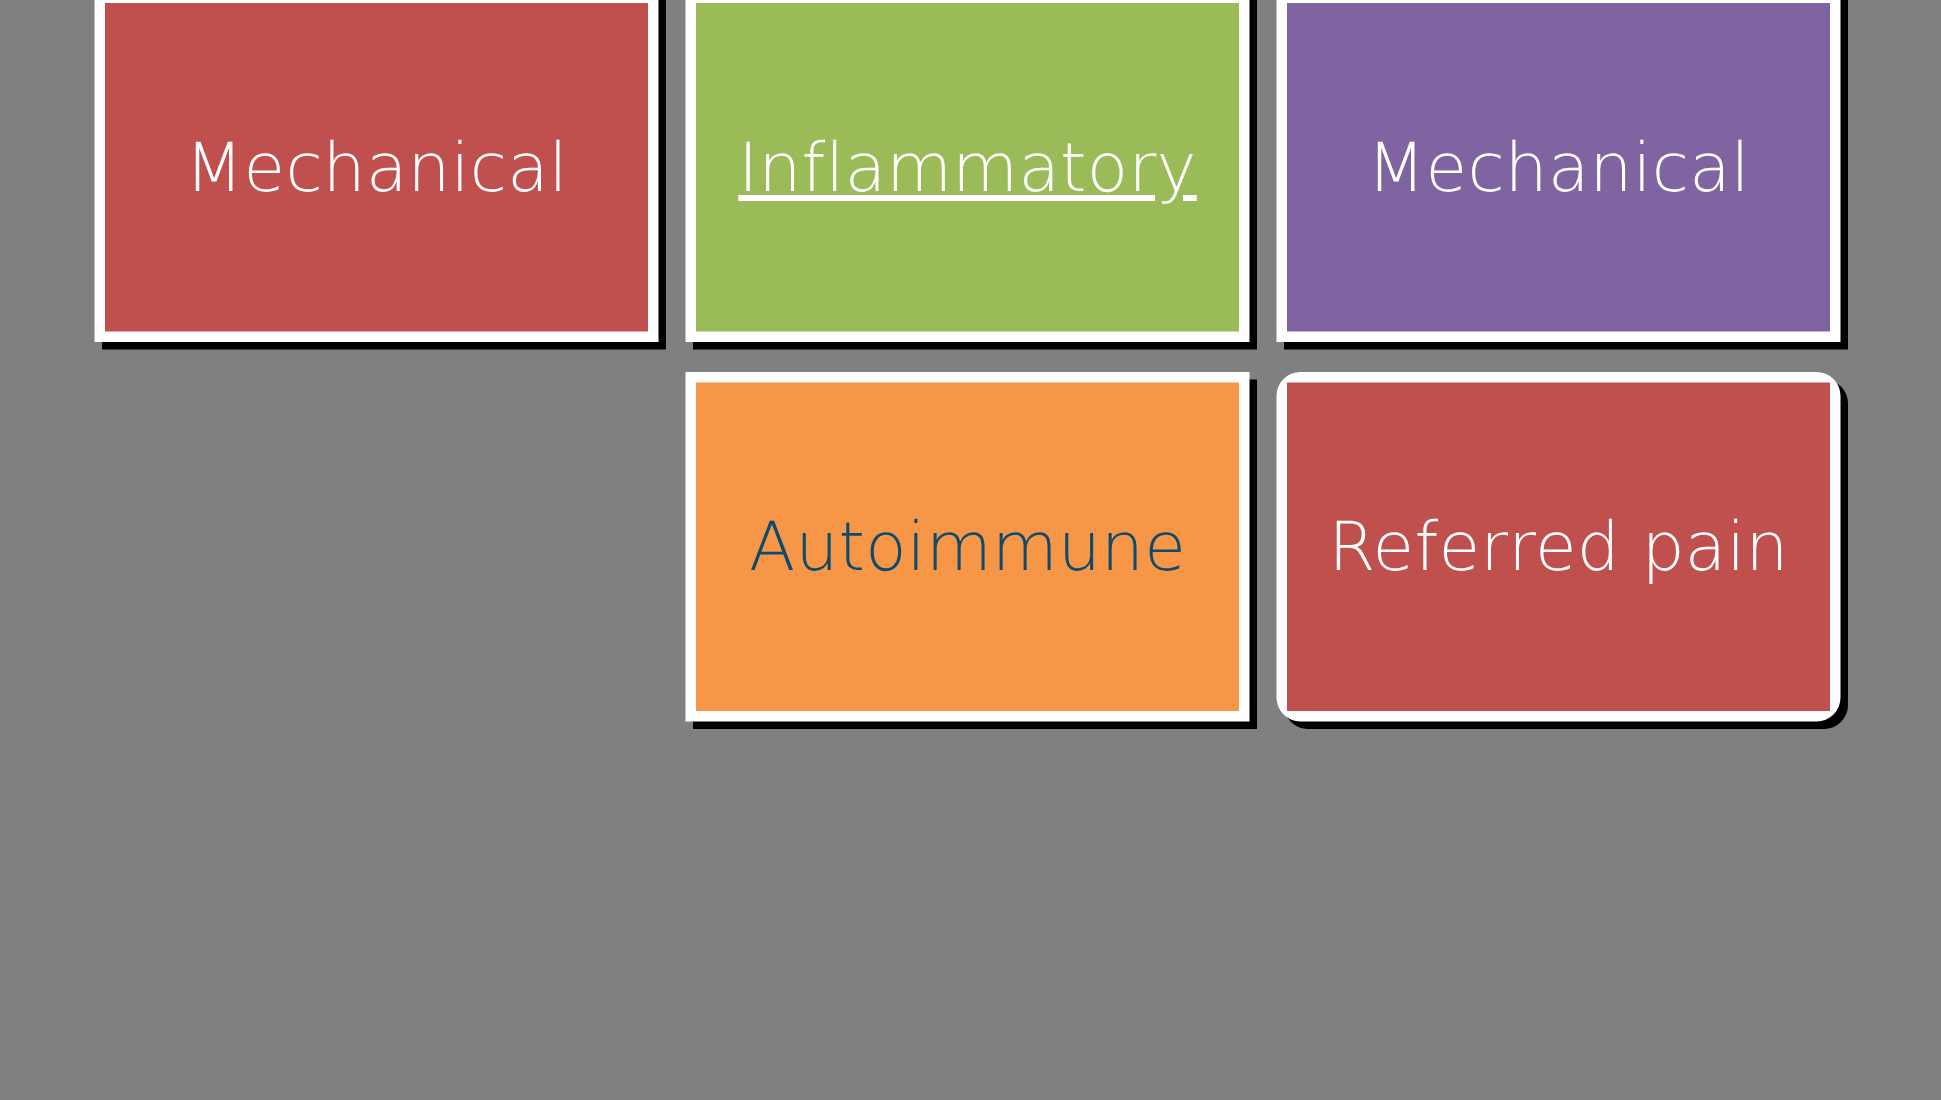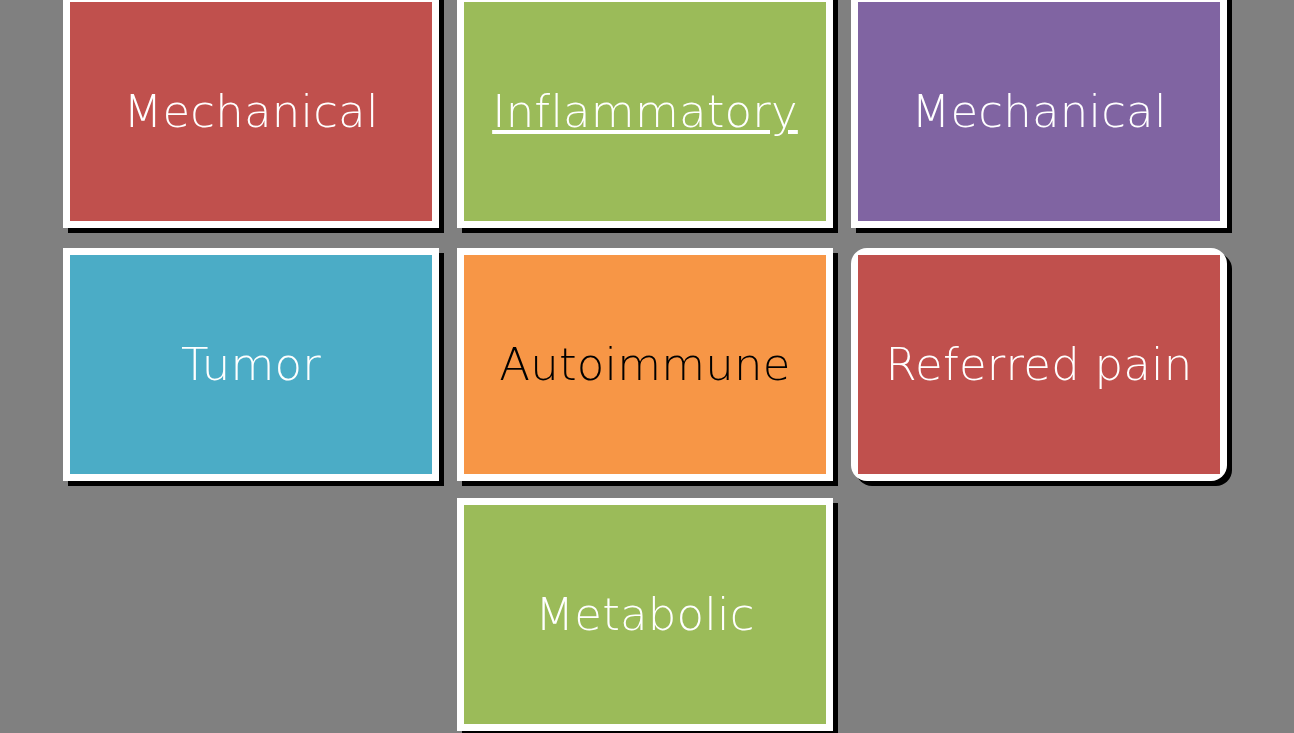--- a/index.html
+++ b/index.html
@@ -67,33 +67,23 @@
     <div class="cause-box" style="left: 457px; top: -5px; width: 376px; height: 233px; background: rgb(255, 255, 255); padding: 7px; box-shadow: rgb(0, 0, 0) 5px 5px 0px 0px;">
       <div class="cause-box-fill" style="background: rgb(155, 187, 89);">
         <div class="cause-box-label" style="color: rgb(255, 255, 255); text-decoration: underline;">Inflammatory</div>
       </div>
     </div>
     <div class="cause-box" style="left: 851px; top: -5px; width: 376px; height: 233px; background: rgb(255, 255, 255); padding: 7px; box-shadow: rgb(0, 0, 0) 5px 5px 0px 0px;">
       <div class="cause-box-fill" style="background: rgb(128, 100, 162);">
         <div class="cause-box-label" style="color: rgb(255, 255, 255);">Mechanical</div>
       </div>
     </div>
-    <div class="cause-box" style="left: 63px; top: 248px; width: 376px; height: 233px; background: rgb(255, 255, 255); padding: 7px; box-shadow: rgb(0, 0, 0) 5px 5px 0px 0px;">
-      <div class="cause-box-fill" style="background: rgb(75, 172, 198);">
-        <div class="cause-box-label" style="color: rgb(255, 255, 255);">Tumor</div>
-      </div>
-    </div>
     <div class="cause-box" style="left: 457px; top: 248px; width: 376px; height: 233px; background: rgb(255, 255, 255); padding: 7px; box-shadow: rgb(0, 0, 0) 5px 5px 0px 0px;">
       <div class="cause-box-fill" style="background: rgb(247, 150, 70);">
-        <div class="cause-box-label" style="color: #000000;">Autoimmune</div>
+        <div class="cause-box-label" style="color: #0c4a6e;">Autoimmune</div>
       </div>
     </div>
     <div class="cause-box" style="left: 851px; top: 248px; width: 376px; height: 233px; background: rgb(255, 255, 255); padding: 7px; box-shadow: rgb(0, 0, 0) 5px 5px 0px 0px; border-radius: 16px;">
       <div class="cause-box-fill" style="background: rgb(192, 80, 77);">
         <div class="cause-box-label" style="color: rgb(255, 255, 255);">Referred pain</div>
       </div>
     </div>
-    <div class="cause-box" style="left: 457px; top: 498px; width: 376px; height: 233px; background: rgb(255, 255, 255); padding: 7px; box-shadow: rgb(0, 0, 0) 5px 5px 0px 0px;">
-      <div class="cause-box-fill" style="background: rgb(155, 187, 89);">
-        <div class="cause-box-label" style="color: rgb(255, 255, 255);">Metabolic</div>
-      </div>
-    </div>
   </div>
 
 </body></html>

